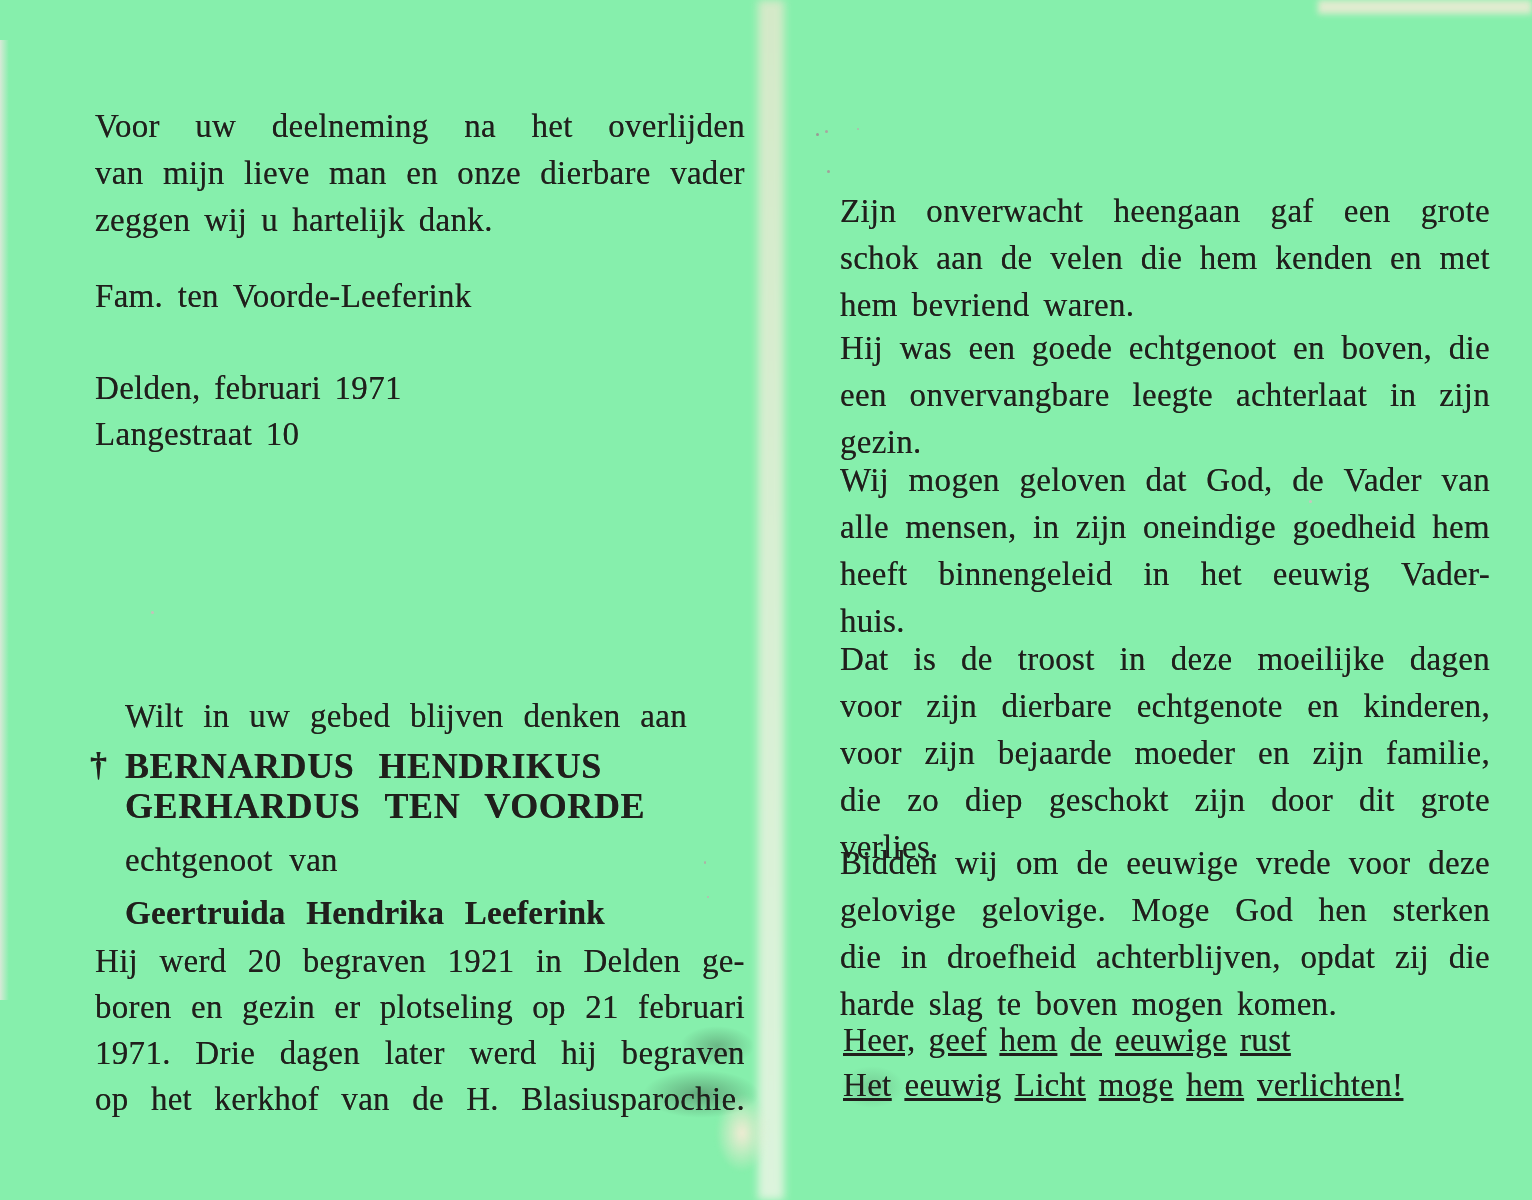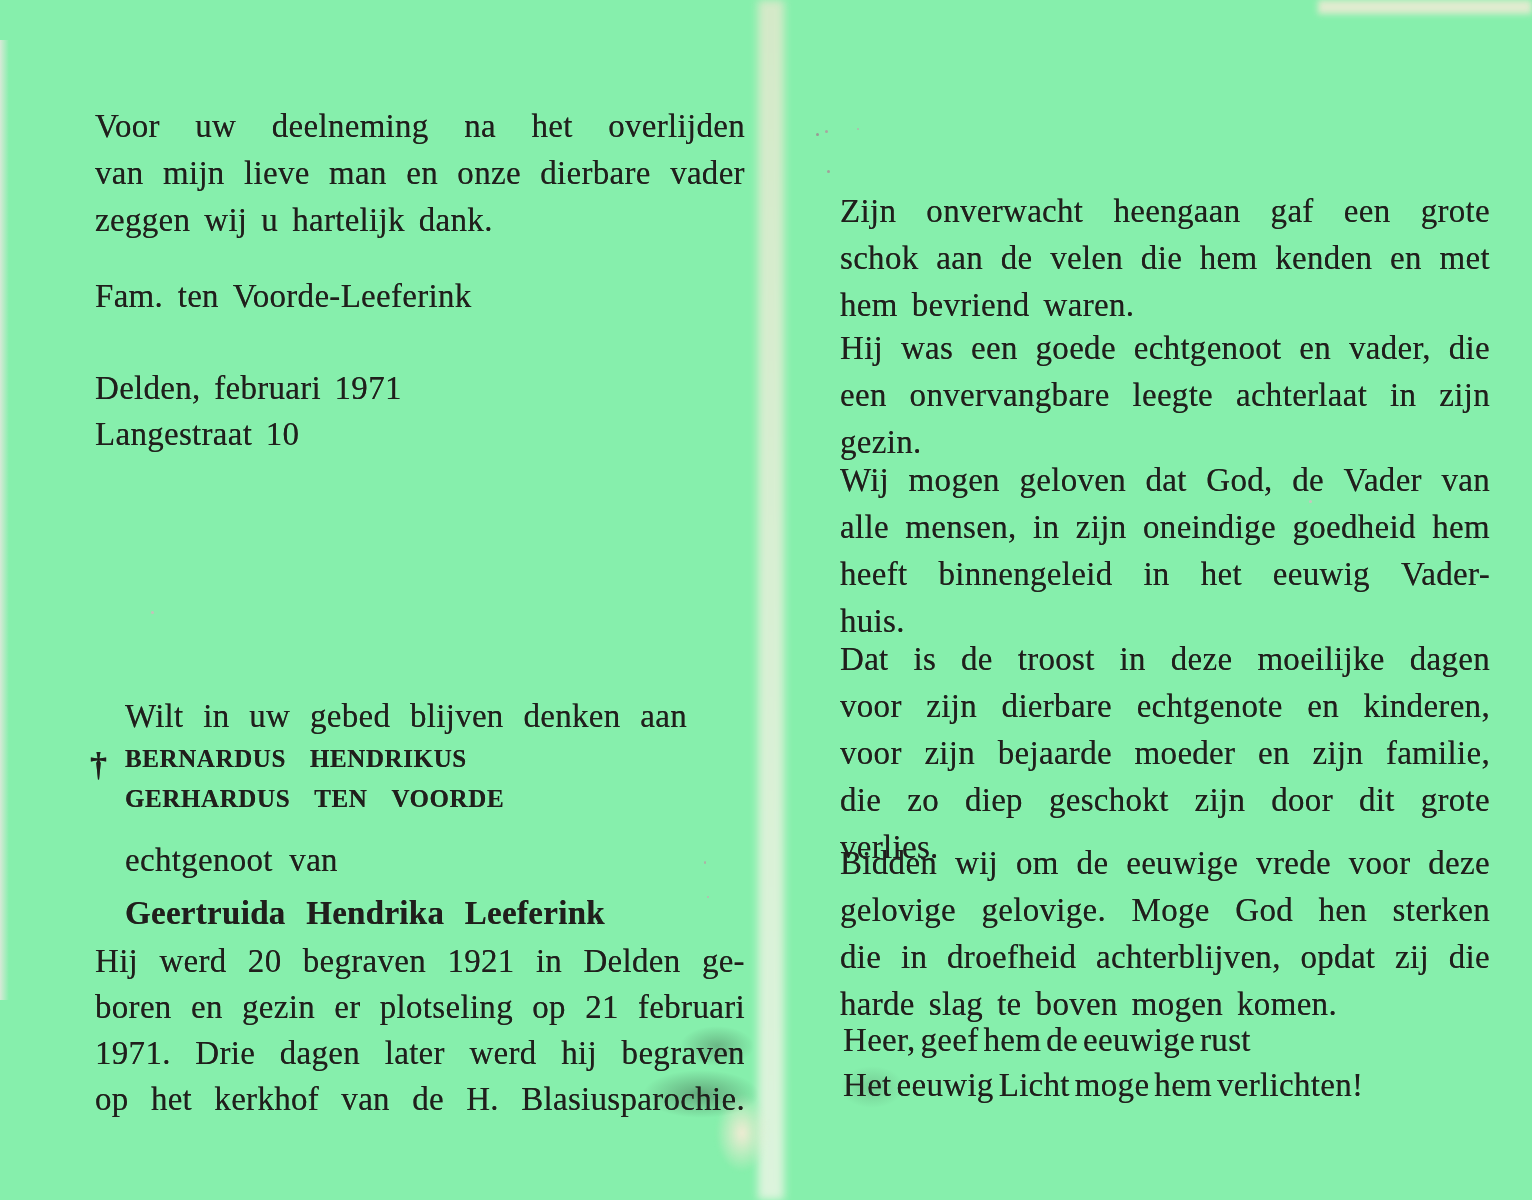--- a/index.html
+++ b/index.html
@@ -41,31 +41,31 @@
   .line.j{justify-content:space-between;}
   .line.l{justify-content:flex-start;column-gap:14px;}
   .w{white-space:pre;}
 
   .thanks{left:95px;top:108px;width:650px;}
   .signature{left:95px;top:278px;width:650px;text-align:left;word-spacing:6px;}
   .place-date{left:95px;top:370px;width:650px;word-spacing:5px;}
   .address{left:95px;top:416px;width:650px;word-spacing:5px;}
   .prayer-intro{left:125px;top:698px;width:562px;}
   .cross{left:90px;top:746px;font-size:34px;font-weight:700;}
-  .name{left:125px;top:745px;width:560px;font-weight:700;font-size:25px;letter-spacing:.6px;}
+  .name{left:125px;top:745px;width:560px;font-weight:700;font-size:36px;letter-spacing:.6px;}
   .name .line{height:40px;column-gap:24px;}
   .spouse-intro{left:125px;top:842px;width:560px;word-spacing:8px;}
   .spouse-name{left:125px;top:879px;width:560px;font-weight:700;word-spacing:12px;margin-top:16px;}
   .bio{left:95px;top:943px;width:650px;}
   .bio .line{height:46px;}
 
   .rp{left:840px;width:650px;}
   .p1{top:193px;} .p2{top:330px;} .p3{top:462px;} .p4{top:641px;} .p5{top:845px;}
   .closing{left:843px;top:1022px;width:650px;}
-  .closing .line{height:45px;column-gap:5px;}
+  .closing .line{height:45px;column-gap:13px;text-decoration:underline;}
 </style>
 </head>
 <body>
 
 <div class="scan">
 
   <div class="crease"></div>
   <div class="edge-left"></div>
   <div class="streak-topright"></div>
   <div class="blob-bottomcenter"></div>
@@ -219,21 +219,21 @@
       </div>
 
     <div class="txt rp p2">
         <div class="line j">
           <span class="w">Hij</span>
           <span class="w">was</span>
           <span class="w">een</span>
           <span class="w">goede</span>
           <span class="w">echtgenoot</span>
           <span class="w">en</span>
-          <span class="w">vader,</span>
+          <span class="w">boven,</span>
           <span class="w">die</span>
         </div>
         <div class="line j">
           <span class="w">een</span>
           <span class="w">onvervangbare</span>
           <span class="w">leegte</span>
           <span class="w">achterlaat</span>
           <span class="w">in</span>
           <span class="w">zijn</span>
         </div>

